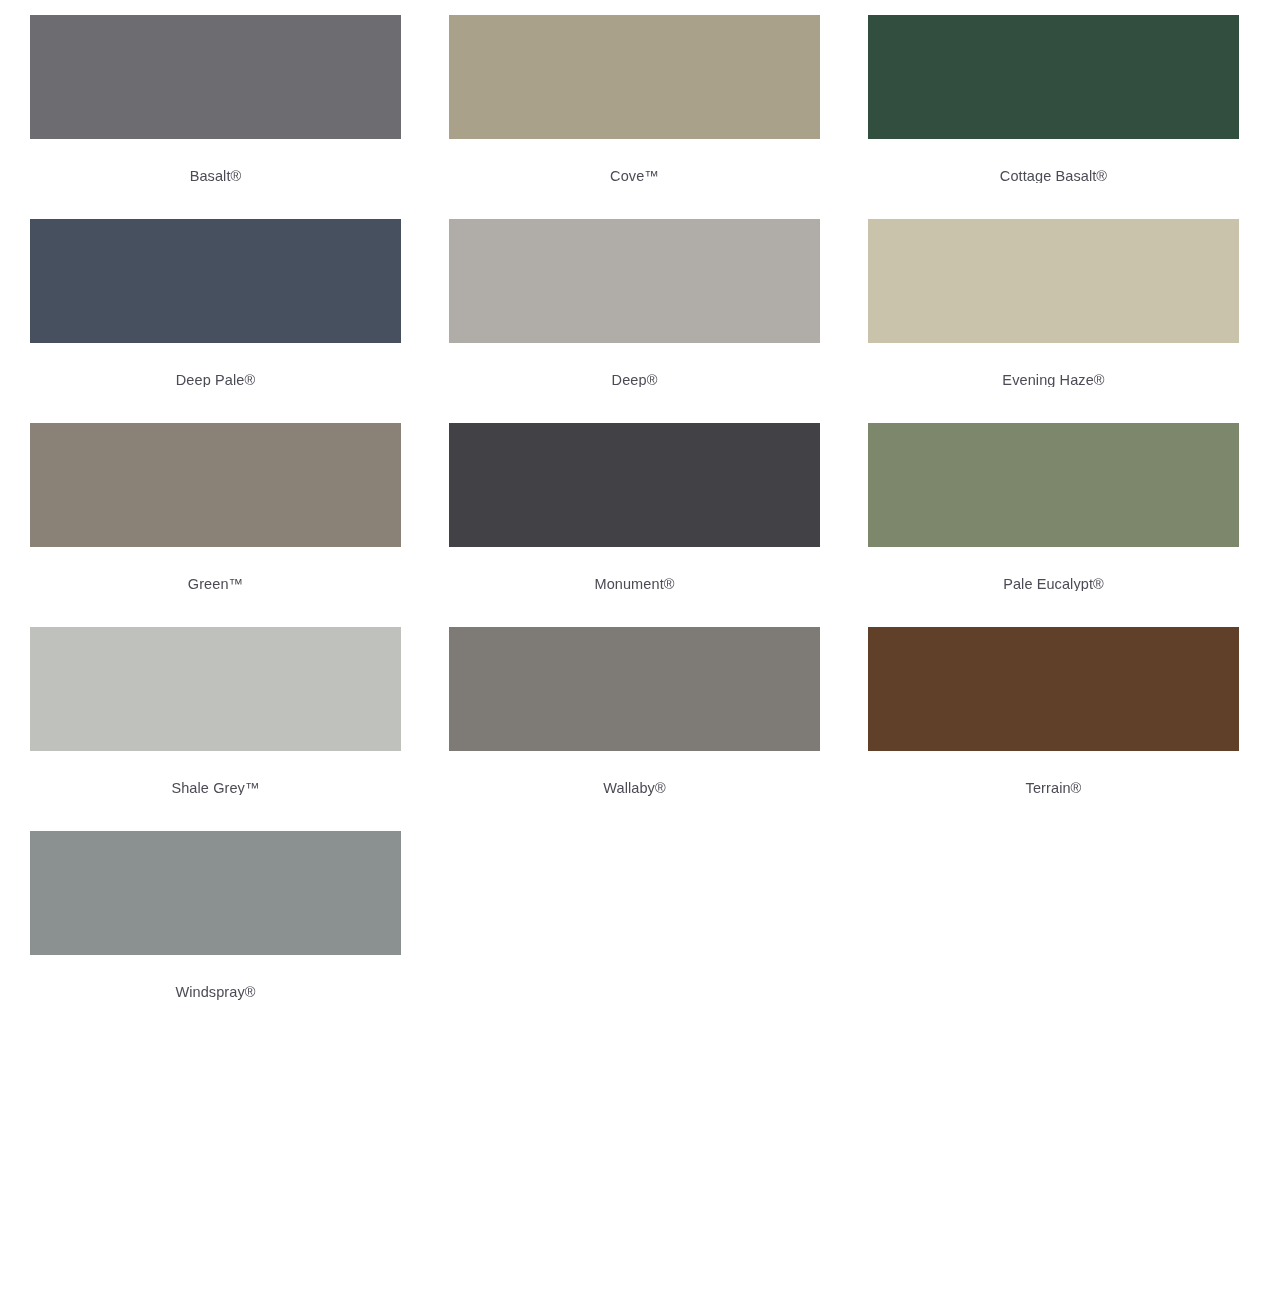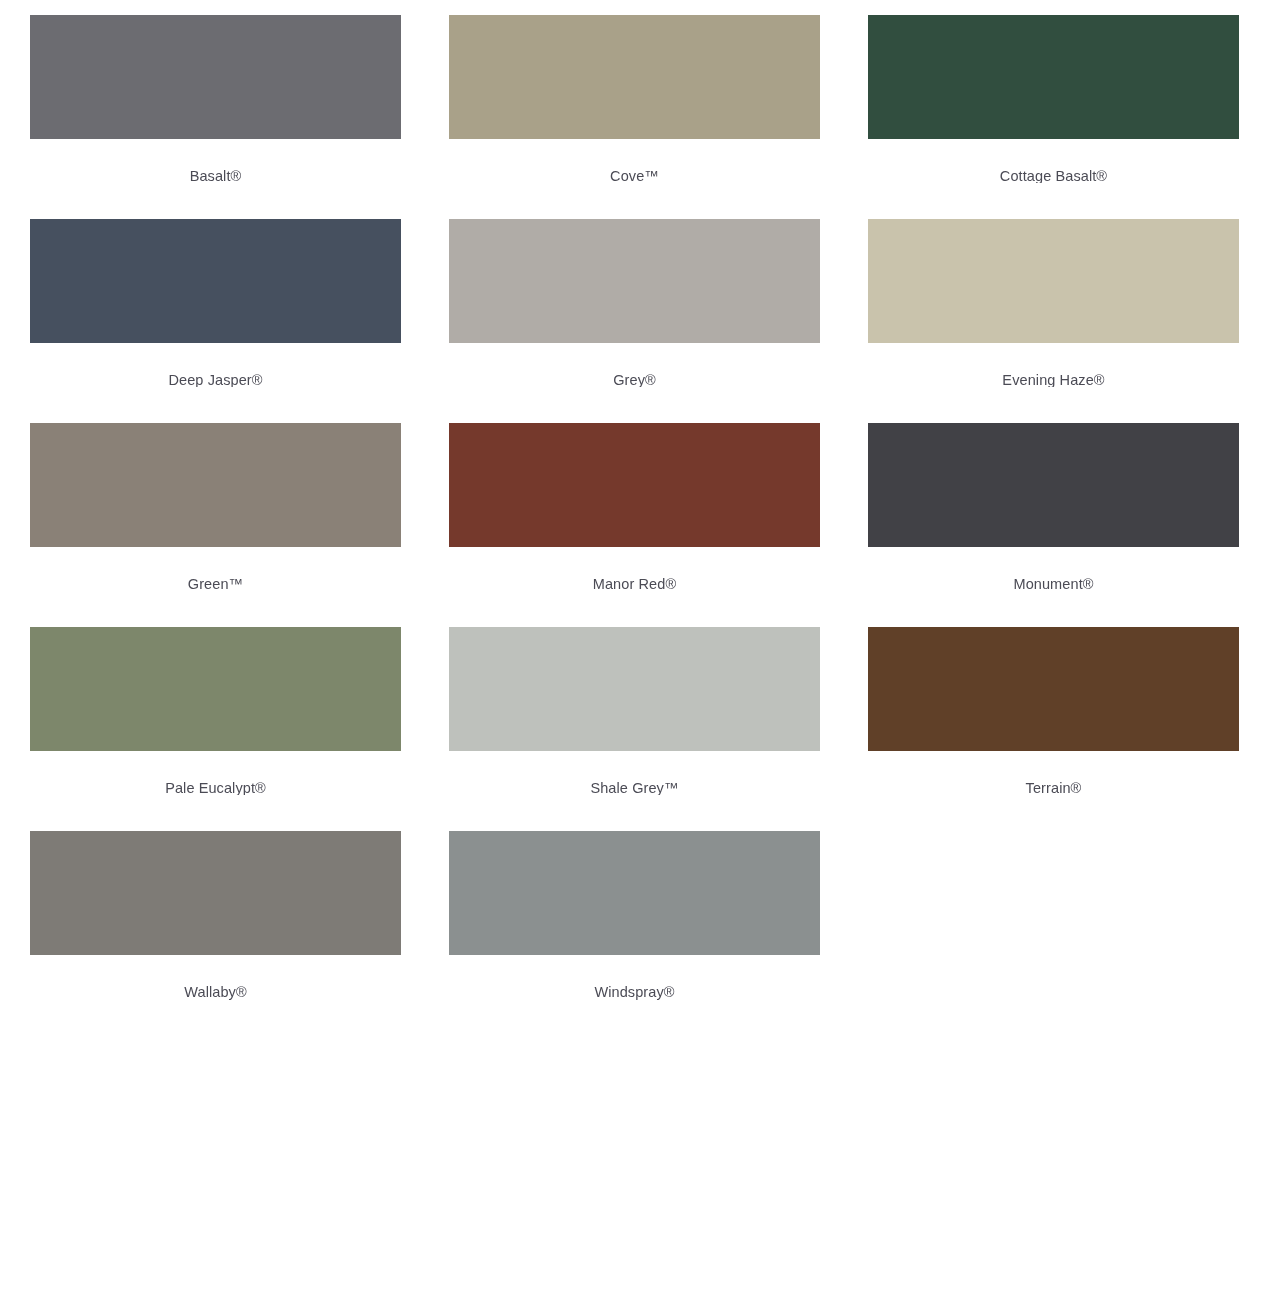--- a/index.html
+++ b/index.html
@@ -108,53 +108,45 @@
       </a>
       <div class="swatch-label-wrap">
         <a class="swatch-label" href="#">Cottage Basalt®</a>
       </div>
     </div>
     <div class="swatch-cell clip-label">
       <a class="swatch-chip-link" href="#">
         <span class="swatch-chip" style="background-color: rgb(70, 80, 95);"></span>
       </a>
       <div class="swatch-label-wrap">
-        <a class="swatch-label" href="#">Deep Jasper®</a>
+        <a class="swatch-label" href="#">Deep Pale®</a>
       </div>
     </div>
     <div class="swatch-cell clip-label">
       <a class="swatch-chip-link" href="#">
         <span class="swatch-chip" style="background-color: rgb(176, 172, 167);"></span>
       </a>
       <div class="swatch-label-wrap">
-        <a class="swatch-label" href="#">Grey®</a>
+        <a class="swatch-label" href="#">Deep®</a>
       </div>
     </div>
     <div class="swatch-cell clip-label">
       <a class="swatch-chip-link" href="#">
         <span class="swatch-chip" style="background-color: rgb(201, 195, 172);"></span>
       </a>
       <div class="swatch-label-wrap">
         <a class="swatch-label" href="#">Evening Haze®</a>
       </div>
     </div>
     <div class="swatch-cell clip-label">
       <a class="swatch-chip-link" href="#">
         <span class="swatch-chip" style="background-color: rgb(138, 129, 119);"></span>
       </a>
       <div class="swatch-label-wrap">
         <a class="swatch-label" href="#">Green™</a>
-      </div>
-    </div>
-    <div class="swatch-cell clip-label">
-      <a class="swatch-chip-link" href="#">
-        <span class="swatch-chip" style="background-color: rgb(117, 57, 44);"></span>
-      </a>
-      <div class="swatch-label-wrap">
-        <a class="swatch-label" href="#">Manor Red®</a>
       </div>
     </div>
     <div class="swatch-cell clip-label">
       <a class="swatch-chip-link" href="#">
         <span class="swatch-chip" style="background-color: rgb(65, 65, 70);"></span>
       </a>
       <div class="swatch-label-wrap">
         <a class="swatch-label" href="#">Monument®</a>
       </div>
     </div>
@@ -167,34 +159,34 @@
       </div>
     </div>
     <div class="swatch-cell clip-label">
       <a class="swatch-chip-link" href="#">
         <span class="swatch-chip" style="background-color: rgb(190, 193, 188);"></span>
       </a>
       <div class="swatch-label-wrap">
         <a class="swatch-label is-underlined" href="#">Shale Grey™</a>
       </div>
     </div>
+    <div class="swatch-cell">
+      <a class="swatch-chip-link" href="#">
+        <span class="swatch-chip" style="background-color: rgb(126, 123, 118);"></span>
+      </a>
+      <div class="swatch-label-wrap">
+        <a class="swatch-label" href="#">Wallaby®</a>
+      </div>
+    </div>
     <div class="swatch-cell clip-label">
       <a class="swatch-chip-link" href="#">
         <span class="swatch-chip" style="background-color: rgb(96, 64, 40);"></span>
       </a>
       <div class="swatch-label-wrap">
         <a class="swatch-label" href="#">Terrain®</a>
-      </div>
-    </div>
-    <div class="swatch-cell">
-      <a class="swatch-chip-link" href="#">
-        <span class="swatch-chip" style="background-color: rgb(126, 123, 118);"></span>
-      </a>
-      <div class="swatch-label-wrap">
-        <a class="swatch-label" href="#">Wallaby®</a>
       </div>
     </div>
     <div class="swatch-cell">
       <a class="swatch-chip-link" href="#">
         <span class="swatch-chip" style="background-color: rgb(139, 144, 144);"></span>
       </a>
       <div class="swatch-label-wrap">
         <a class="swatch-label" href="#">Windspray®</a>
       </div>
     </div>

